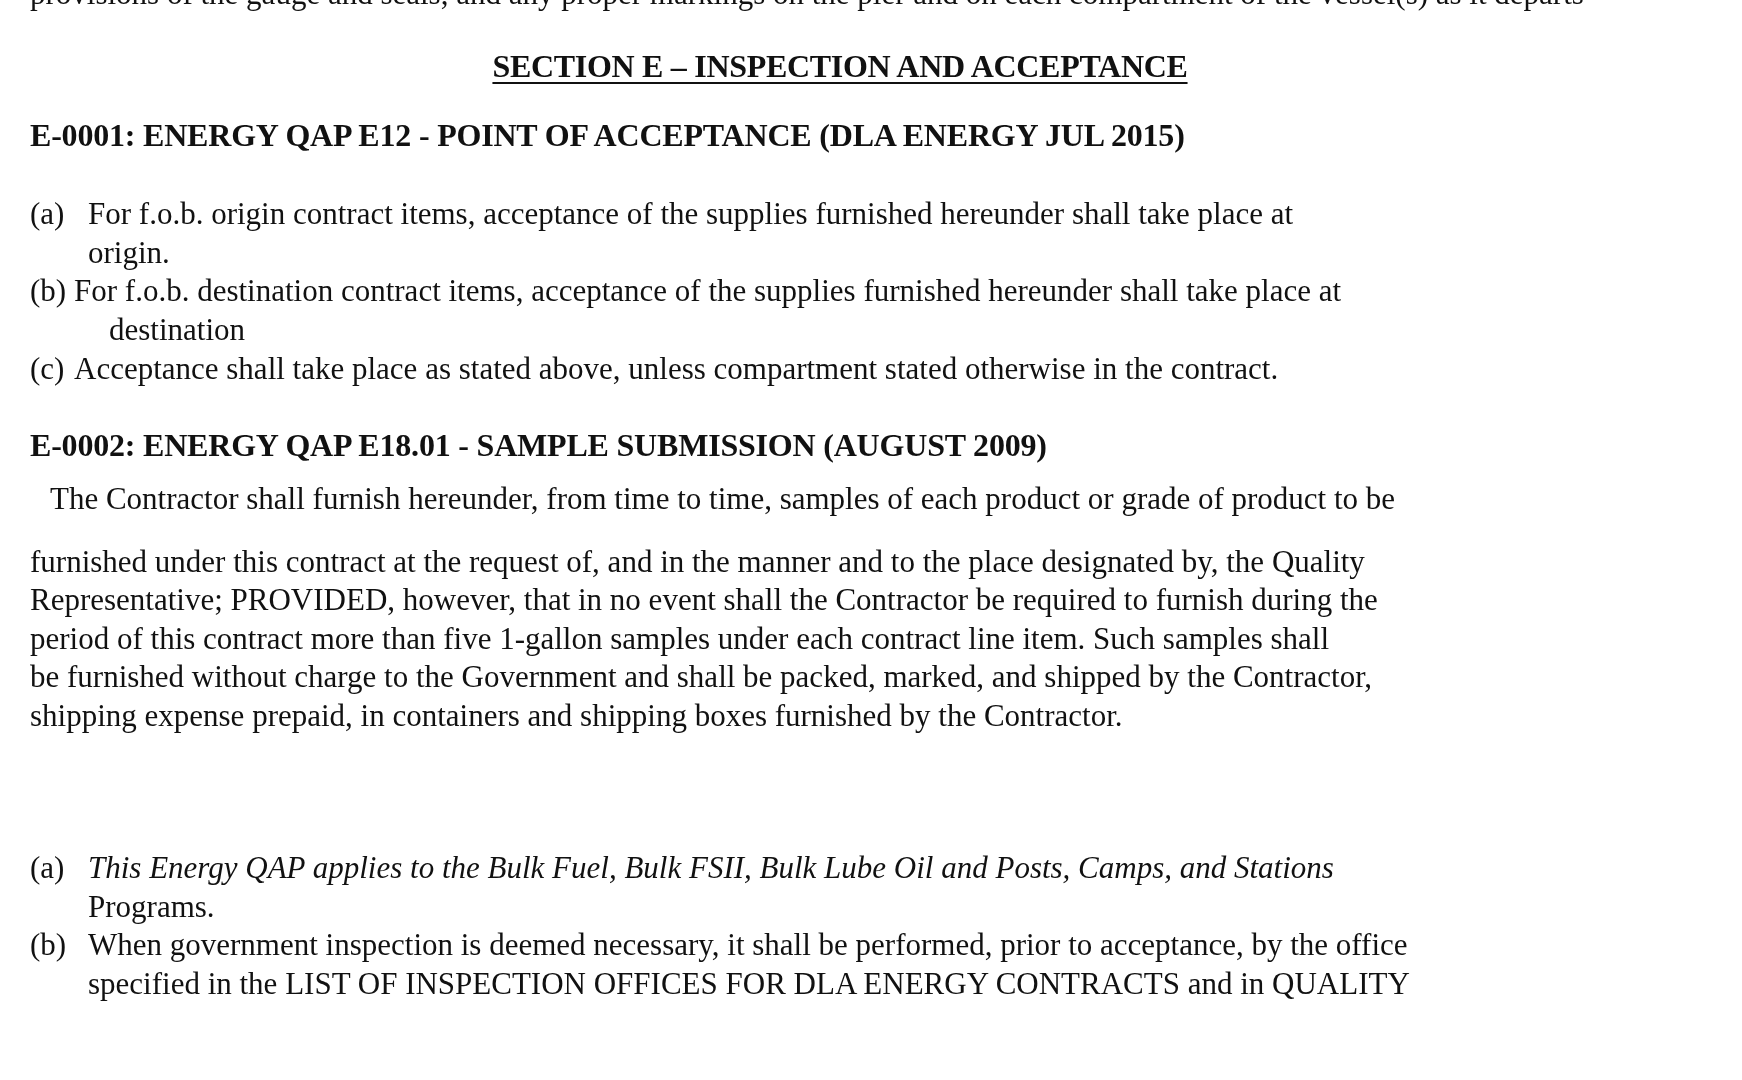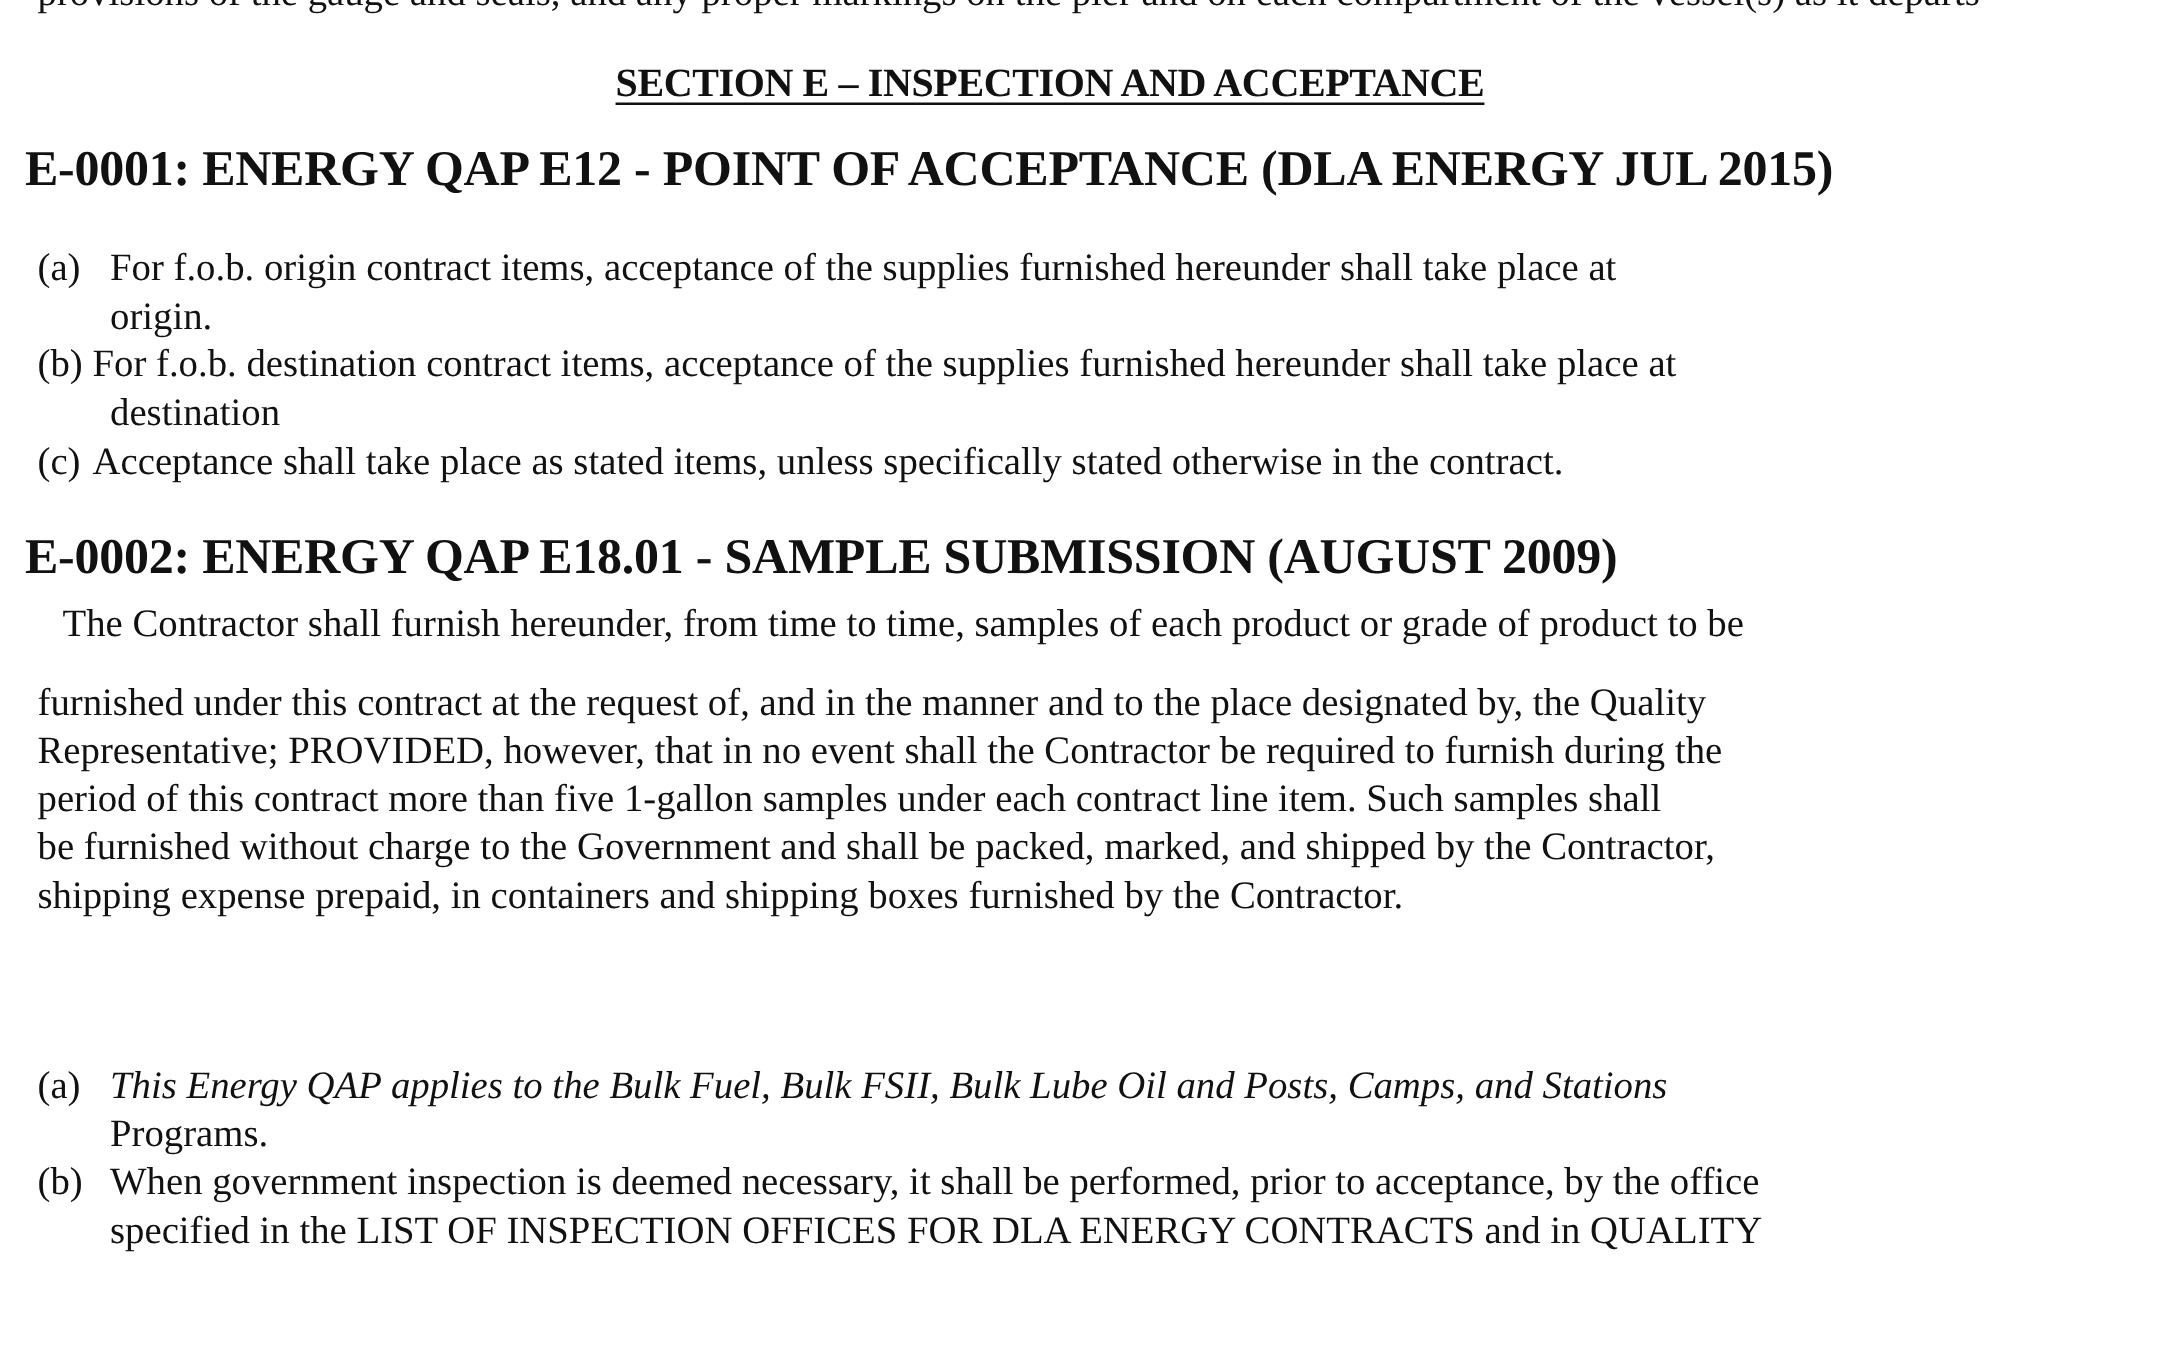--- a/index.html
+++ b/index.html
@@ -36,22 +36,22 @@
       text-align: center;
       font-size: 32px;
       font-weight: bold;
       text-decoration: underline;
       text-decoration-thickness: 2px;
       text-underline-offset: 5px;
       line-height: 40px;
       letter-spacing: -0.3px;
     }
     .heading {
-      left: 20px;
-      font-size: 40px;
+      left: 30px;
+      font-size: 32px;
       font-weight: bold;
       line-height: 40px;
       letter-spacing: -0.2px;
     }
     .line {
       font-size: 31px;
       line-height: 39px;
     }
     .label { left: 30px; }
     .text-indent { left: 88px; }
@@ -68,24 +68,24 @@
   <div class="abs section-title">SECTION E – INSPECTION AND ACCEPTANCE</div>
 
   <div class="abs heading" style="top:115px;">E-0001: ENERGY QAP E12 - POINT OF ACCEPTANCE (DLA ENERGY JUL 2015)</div>
 
   <div class="abs line label" style="top:194px;">(a)</div>
   <div class="abs line text-indent" style="top:194px;">For f.o.b. origin contract items, acceptance of the supplies furnished hereunder shall take place at</div>
   <div class="abs line text-indent" style="top:233px;">origin.</div>
 
   <div class="abs line label" style="top:271px;">(b)</div>
   <div class="abs line text-inline" style="top:271px;">For f.o.b. destination contract items, acceptance of the supplies furnished hereunder shall take place at</div>
-  <div class="abs line text-indent" style="top:310px;">destination</div>
+  <div class="abs line text-indent" style="top:310px;margin-left:21px;">destination</div>
 
   <div class="abs line label" style="top:349px;">(c)</div>
-  <div class="abs line text-inline" style="top:349px;">Acceptance shall take place as stated items, unless specifically stated otherwise in the contract.</div>
+  <div class="abs line text-inline" style="top:349px;">Acceptance shall take place as stated above, unless compartment stated otherwise in the contract.</div>
 
   <div class="abs heading" style="top:425px;">E-0002: ENERGY QAP E18.01 - SAMPLE SUBMISSION (AUGUST 2009)</div>
 
   <div class="abs line para" style="top:479px;margin-left:20px;">The Contractor shall furnish hereunder, from time to time, samples of each product or grade of product to be</div>
   <div class="abs line para" style="top:542px;">furnished under this contract at the request of, and in the manner and to the place designated by, the Quality</div>
   <div class="abs line para" style="top:580px;">Representative; PROVIDED, however, that in no event shall the Contractor be required to furnish during the</div>
   <div class="abs line para" style="top:619px;">period of this contract more than five 1-gallon samples  under each contract line item.  Such samples shall</div>
   <div class="abs line para" style="top:657px;">be furnished without charge to the Government and shall be packed, marked, and shipped by the Contractor,</div>
   <div class="abs line para" style="top:696px;">shipping expense prepaid, in containers and shipping boxes furnished by the Contractor.</div>
 

